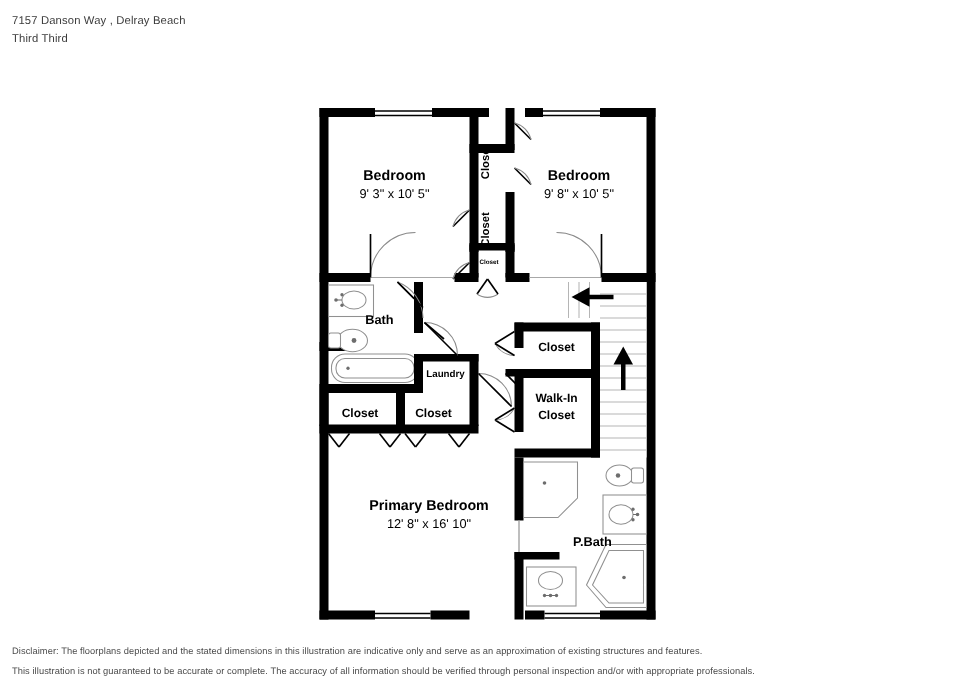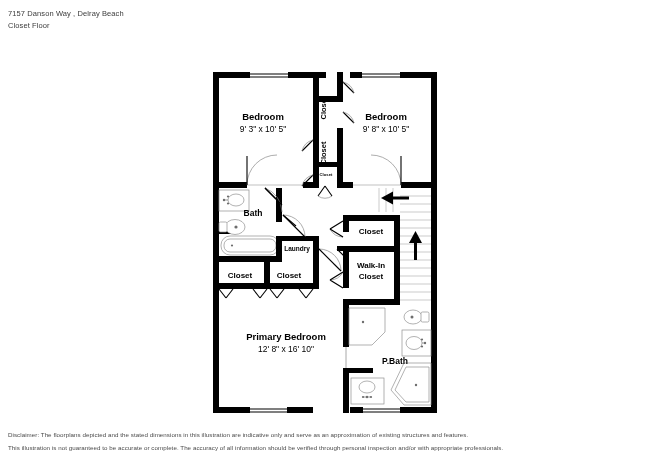--- a/index.html
+++ b/index.html
@@ -81,21 +81,21 @@
     stroke-width: 0.7;
   }
   .arrow { fill: #000000; }
   .tinydot { fill: #6d6d6d; }
 </style>
 </head>
 <body>
 
 <div id="header">
   <div class="header-line">7157 Danson Way , Delray Beach</div>
-  <div class="header-line">Closet Floor</div>
+  <div class="header-line">Third Third</div>
 </div>
 
 <div id="plan-wrap">
 <svg width="650" height="460" viewBox="0 0 650 460" xmlns="http://www.w3.org/2000/svg">
 
   <g>
 
     <rect class="wall" x="213" y="72" width="37" height="6"></rect>
     <rect class="wall" x="288" y="72" width="38" height="6"></rect>
     <rect class="wall" x="350" y="72" width="12" height="6"></rect>

